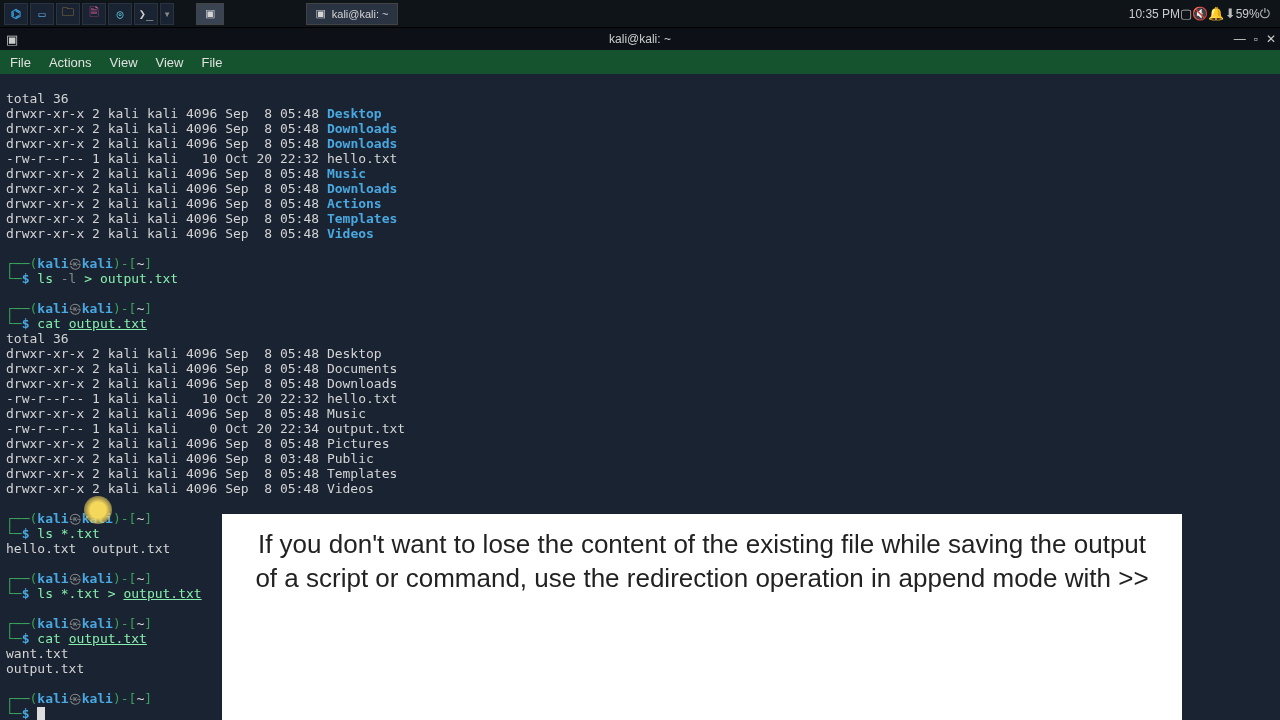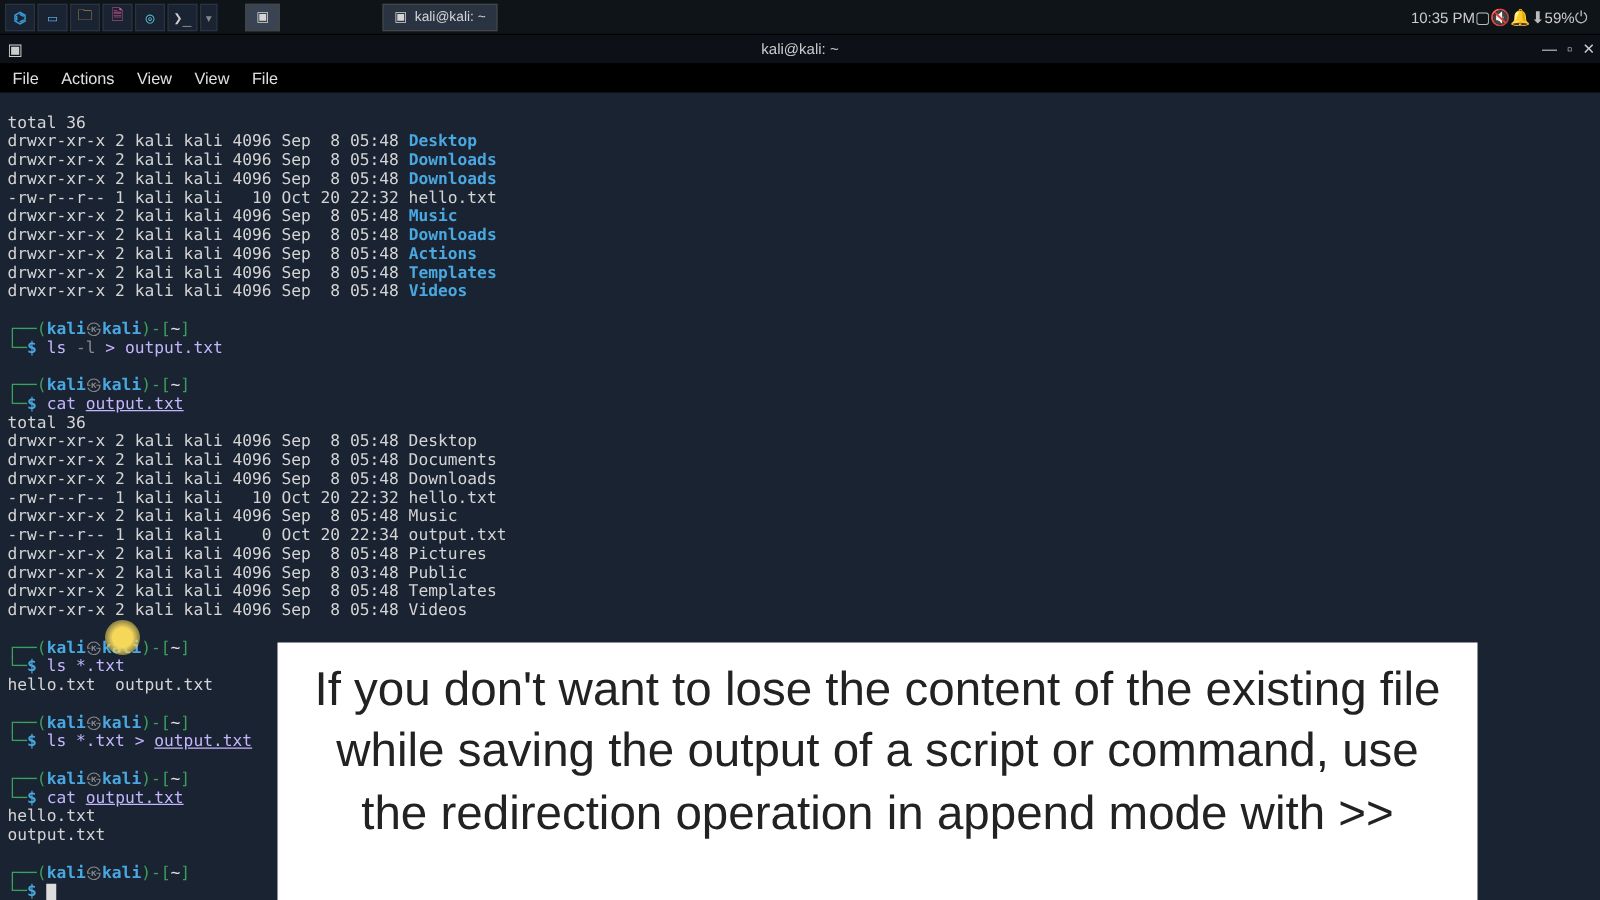--- a/index.html
+++ b/index.html
@@ -52,54 +52,54 @@
     justify-content: center;
     position: relative;
     color: #ccc;
     font-family: sans-serif;
     font-size: 12px;
   }
   .title-icon { position: absolute; left: 6px; font-size: 13px; }
   .window-controls { position: absolute; right: 4px; display: flex; gap: 8px; font-size: 12px; }
   .menubar {
     height: 24px;
-    background: #000000;
+    background: #14532d;
     display: flex;
     align-items: center;
     gap: 18px;
     padding: 0 10px;
     font-family: sans-serif;
     font-size: 13px;
     color: #e0e0e0;
   }
   .terminal {
     padding: 2px 6px;
     line-height: 15px;
     white-space: pre;
   }
   .dir { color: #4aa8e0; font-weight: bold; }
   .prompt-open { color: #3aa05a; }
   .user { color: #4aa8e0; font-weight: bold; }
   .at { color: #888; }
   .host { color: #4aa8e0; font-weight: bold; }
   .path { color: #ddd; }
   .dollar { color: #4aa8e0; font-weight: bold; }
-  .cmd { color: #c4b5fd; }
+  .cmd { color: #86efac; }
   .flag { color: #888; }
   .underline { text-decoration: underline; }
   .caption-box {
     position: absolute;
     left: 222px;
     top: 514px;
     width: 960px;
     height: 206px;
     background: #fff;
     color: #222;
     font-family: Verdana, Geneva, sans-serif;
-    font-size: 38px;
+    font-size: 26px;
     line-height: 1.3;
     text-align: center;
     padding: 14px 26px 0 26px;
     overflow: hidden;
   }
   .highlight-cursor {
     position: absolute;
     width: 28px; height: 28px;
     background: radial-gradient(circle, #f5d75a 40%, rgba(245,215,90,0.5) 70%, rgba(245,215,90,0) 100%);
     border-radius: 50%;
@@ -193,21 +193,21 @@
 
 <span class="prompt-open">┌──(</span><span class="user">kali</span><span class="at">㉿</span><span class="host">kali</span><span class="prompt-open">)-[</span><span class="path">~</span><span class="prompt-open">]</span>
 <span class="prompt-open">└─</span><span class="dollar">$</span> <span class="cmd">ls *.txt</span>
 <span>hello.txt  output.txt</span>
 
 <span class="prompt-open">┌──(</span><span class="user">kali</span><span class="at">㉿</span><span class="host">kali</span><span class="prompt-open">)-[</span><span class="path">~</span><span class="prompt-open">]</span>
 <span class="prompt-open">└─</span><span class="dollar">$</span> <span class="cmd">ls *.txt &gt; </span><span class="cmd underline">output.txt</span>
 
 <span class="prompt-open">┌──(</span><span class="user">kali</span><span class="at">㉿</span><span class="host">kali</span><span class="prompt-open">)-[</span><span class="path">~</span><span class="prompt-open">]</span>
 <span class="prompt-open">└─</span><span class="dollar">$</span> <span class="cmd">cat </span><span class="cmd underline">output.txt</span>
-<span>hello.txt</span>
+<span>want.txt</span>
 <span>output.txt</span>
 
 <span class="prompt-open">┌──(</span><span class="user">kali</span><span class="at">㉿</span><span class="host">kali</span><span class="prompt-open">)-[</span><span class="path">~</span><span class="prompt-open">]</span>
 <span class="prompt-open">└─</span><span class="dollar">$</span> <span class="blink-cursor"></span>
 </div>
 
 <div class="highlight-cursor" style="left:84px; top:496px;"></div>
 
 <div class="caption-box">
   <span>If you don't want to lose the content of the existing file while saving the output of a script or command, use the redirection operation in append mode with &gt;&gt;</span>

